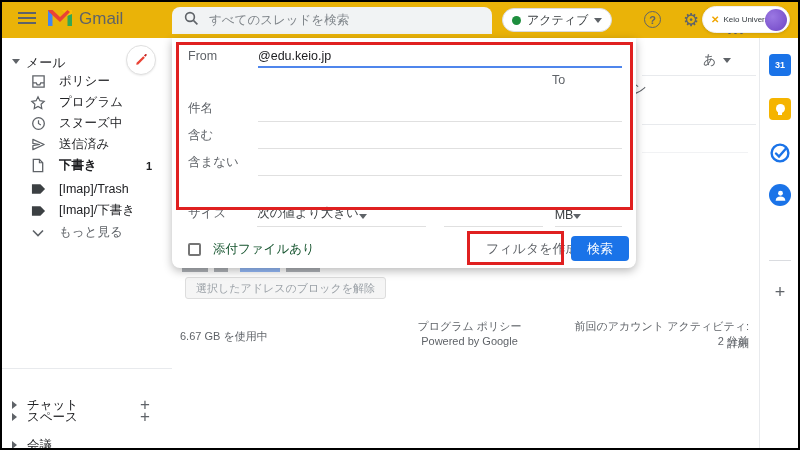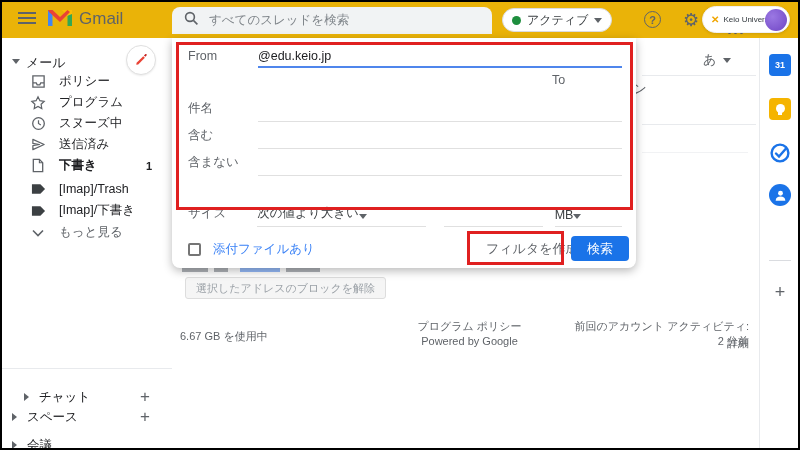--- a/index.html
+++ b/index.html
@@ -79,21 +79,21 @@
   .pfield.focus { border-bottom:2px solid #4f86ec; padding-bottom:3px; }
   .sizerow { position:absolute; left:16px; top:162px; width:434px; height:27px; display:flex; align-items:flex-end; }
   .sizerow .plb { width:70px; font-size:12.5px; color:#5f6368; padding-bottom:5px; }
   .dd { border-bottom:1px solid #e0e0e0; display:flex; align-items:flex-end; justify-content:flex-start; padding-bottom:4px; font-size:12.5px; color:#3c4043; cursor:pointer; }
   .dd .caret { margin-bottom:3px; }
   .op-dd { width:170px; }
   .val-field { width:100px; margin-left:18px; border-bottom:1px solid #e0e0e0; height:18px; }
   .unit-dd { width:68px; margin-left:12px; }
   .chkrow { position:absolute; left:16px; top:203px; display:flex; align-items:center; cursor:pointer; }
   .chk { width:13px; height:13px; border:2px solid #757575; border-radius:2px; background:#fff; }
-  .chkrow .clb { margin-left:12px; font-size:12.5px; color:#3b82f6; }
+  .chkrow .clb { margin-left:12px; font-size:12.5px; color:#14532d; }
   .create-btn { position:absolute; left:300px; top:198px; height:26px; padding:0 14px; background:#fff; border:none; color:#5f6368; font-size:13px; display:flex; align-items:center; cursor:pointer; }
   .search-btn { position:absolute; left:399px; top:198px; height:25px; padding:0 16px; background:#1a73e8; border:none; border-radius:4px; color:#fff; font-size:13px; display:flex; align-items:center; cursor:pointer; }
   .anno { position:absolute; border:3px solid #e02020; pointer-events:none; z-index:50; }
   .anno-form { left:174px; top:40px; width:457px; height:168px; }
   .anno-btn { left:465px; top:229px; width:97px; height:34px; }
 </style>
 </head>
 <body>
 
 <div id="app">
@@ -216,21 +216,21 @@
       <span class="ic">
           <svg width="12" height="8" viewBox="0 0 12 8">
             <path d="M1 1.5 L6 6.5 L11 1.5" fill="none" stroke="#5f6368" stroke-width="1.6"></path>
           </svg>
         </span>
       <span class="lb" style="color:#5f6368;">もっと見る</span>
     </div>
 
     <div class="side-div"></div>
 
-    <div class="bsec" style="top:348px;padding-left:12px;">
+    <div class="bsec" style="top:356px;">
       <span class="tri"></span>
       <span class="lb">チャット</span>
       <span class="plus">+</span>
     </div>
     <div class="bsec" style="top:368px;">
       <span class="tri"></span>
       <span class="lb">スペース</span>
       <span class="plus">+</span>
     </div>
     <div class="bsec" style="top:396px;">

